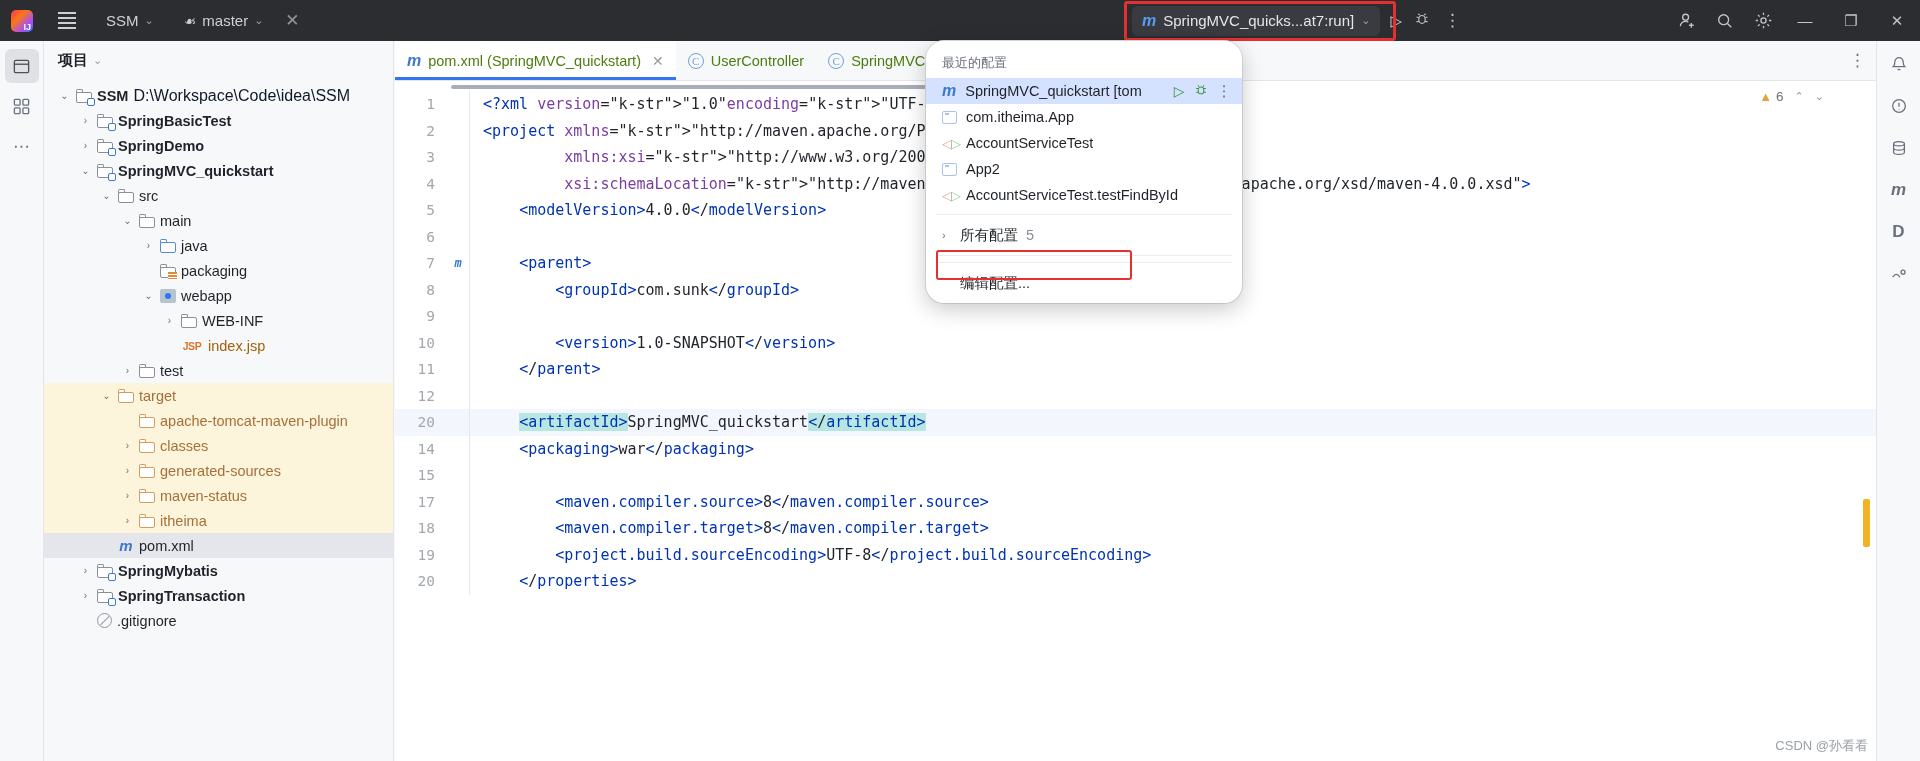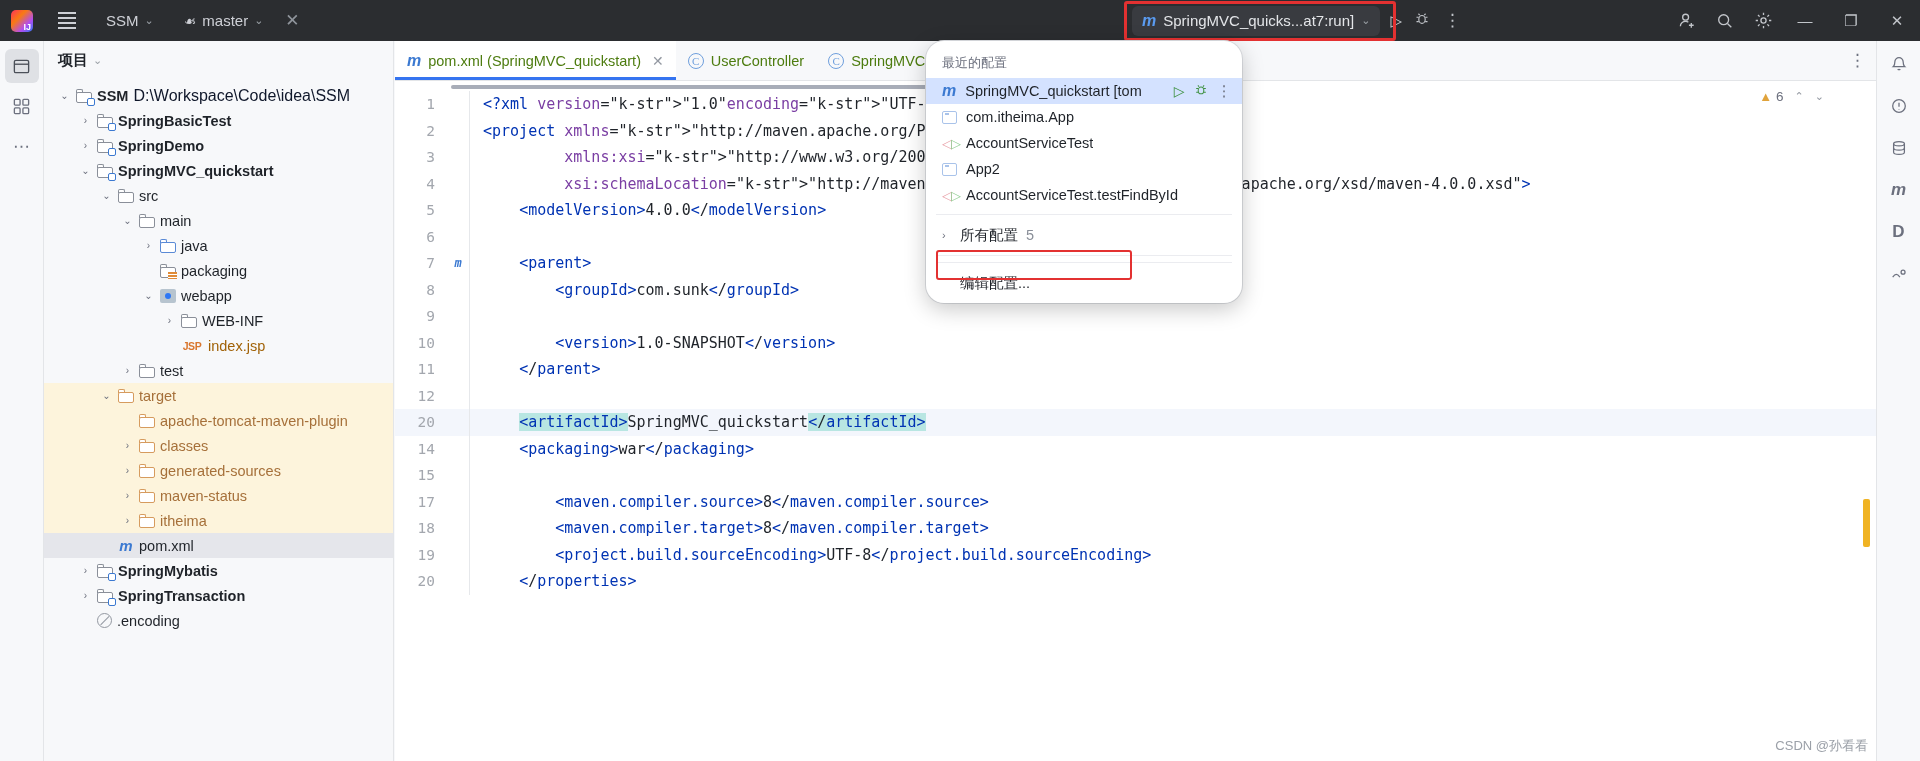--- a/index.html
+++ b/index.html
@@ -480,21 +480,21 @@
           <span class="fi">
             <span class="tab"></span>
             <span class="body"></span>
             <span class="badge"></span>
           </span>
           <span class="nm bold">SpringTransaction</span>
         </div>
         <div class="node" style="padding-left: 35px;">
           <span class="arrow blank">›</span>
           <span class="gitico"></span>
-          <span class="nm">.encoding</span>
+          <span class="nm">.gitignore</span>
         </div>
       </div>
   </div>
 
   <div class="editor">
     <div class="tabbar" id="tabbar">
       <div class="etab active">
           <span class="mvn-m" style="color:#3b79d1">m</span>
           <span class="tab-green">pom.xml (SpringMVC_quickstart)</span>
           <span class="closer">✕</span>

